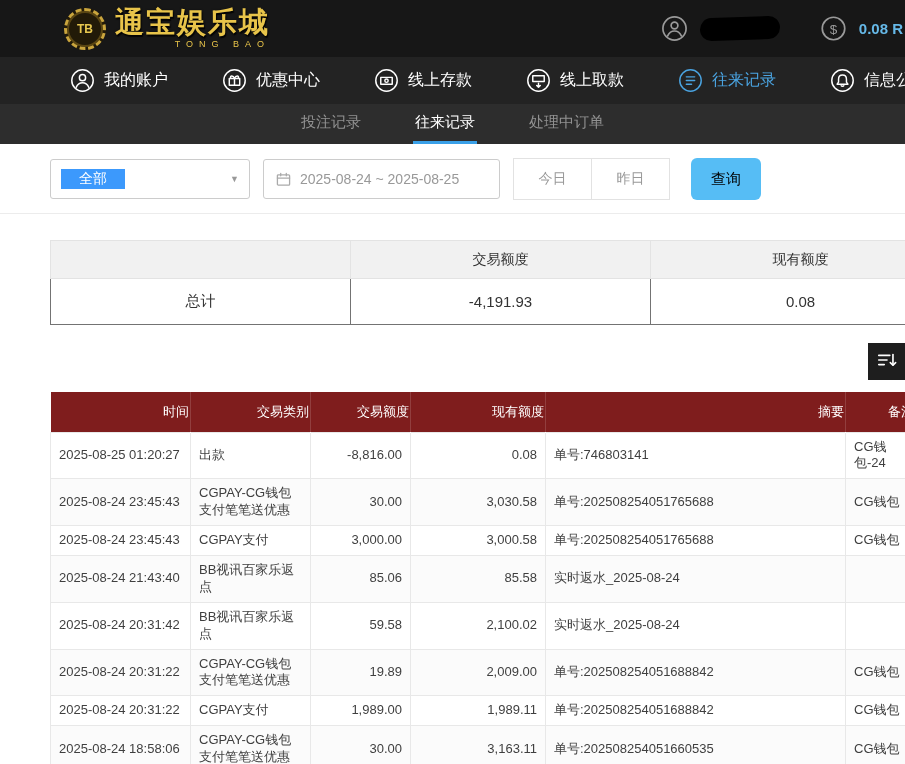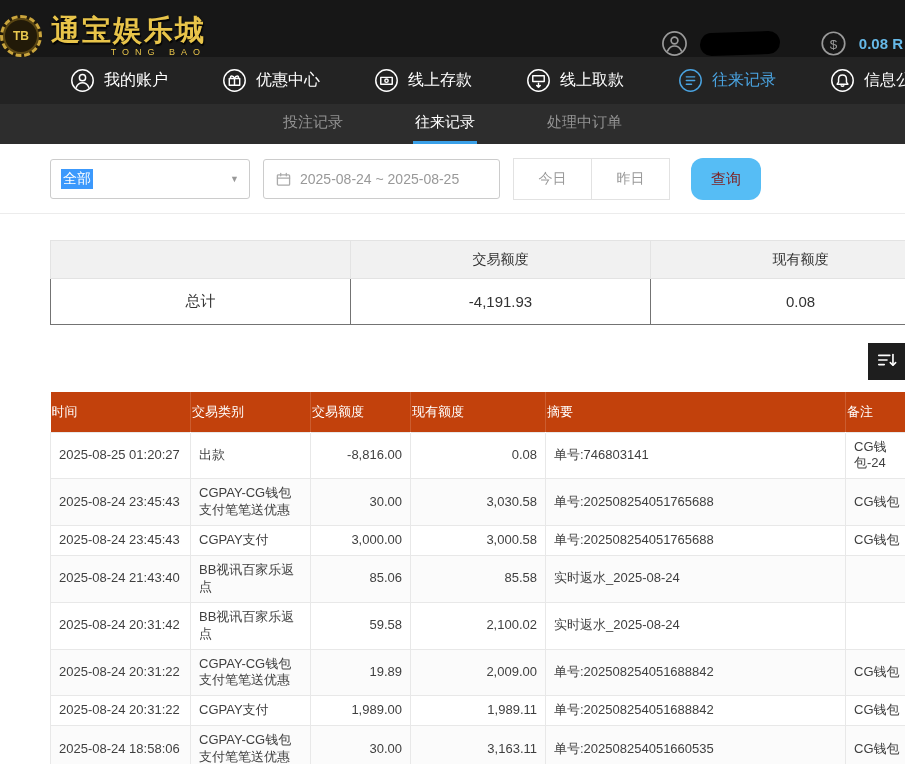--- a/index.html
+++ b/index.html
@@ -3,21 +3,21 @@
 <meta charset="utf-8">
 <style>
   * { box-sizing: border-box; }
   html,body { margin:0; padding:0; }
   body {
     width:905px; height:764px; overflow:hidden; background:#fff;
     font-family:"Liberation Sans", sans-serif; position:relative;
   }
 
   
-  .topbar { height:57px; background:#171717; display:flex; align-items:flex-end; }
+  .topbar { height:57px; background:#171717; display:flex; align-items:center; padding-left:64px; }
   .logo { display:flex; align-items:center; gap:9px; cursor:pointer; }
   .chip {
     width:42px; height:42px; border-radius:50%; background:#221a08;
     border:3px dashed #caa53d; box-shadow:inset 0 0 0 2px #5a4613;
     color:#e8c84f; display:flex; align-items:center; justify-content:center;
     font-weight:bold; font-size:12px;
   }
   .logo-name {
     font-family:"Liberation Serif", serif; font-weight:bold; font-size:29px;
     color:#e8c44a; letter-spacing:2px; line-height:1;
@@ -29,52 +29,52 @@
   .redact { width:80px; height:23px; background:#000; border-radius:12px; transform:rotate(-2deg); margin-right:28px; }
   .balance { color:#66b9e8; font-size:15px; white-space:nowrap;font-weight:bold; }
 
   
   .mainnav { height:47px; background:#232323; display:flex; align-items:center; padding-left:70px; gap:54px; width:905px; overflow:hidden; }
   .nav-item { display:flex; align-items:center; gap:9px; color:#fff; font-size:16px; cursor:pointer; white-space:nowrap; flex:none; }
   .nav-item.active { color:#4aa3e0; }
   .nav-icon svg { width:25px; height:25px; display:block; fill:none; stroke:currentColor; stroke-width:1.4; stroke-linecap:round; stroke-linejoin:round; }
 
   
-  .subnav { height:40px; background:#2d2d2d; display:flex; justify-content:center; gap:68px; }
+  .subnav { height:40px; background:#2d2d2d; display:flex; justify-content:center; gap:50px; }
   .subnav-item { display:flex; align-items:center; color:#929292; font-size:15px; border-bottom:3px solid transparent; padding:0 2px; cursor:pointer; }
   .subnav-item.active { color:#fff; border-bottom-color:#3aa0e8; }
 
   
   .filters { display:flex; align-items:center; margin:14px 0 0 50px; gap:13px; }
   .dropdown { width:200px; height:40px; border:1px solid #ccc; border-radius:3px; background:#fff;
     display:flex; align-items:center; justify-content:space-between; padding:0 10px; cursor:pointer; }
-  .sel { background:#3c99fc; color:#fff; font-size:14px; padding:1px 2px; }
+  .sel { background:#3c99fc; color:#fff; font-size:14px; padding:1px 18px; }
   .caret { font-size:9px; color:#999; }
   .datebox { width:237px; height:40px; border:1px solid #ccc; border-radius:3px; display:flex; align-items:center; gap:9px; padding:12px 12px; color:#999; font-size:14px; cursor:pointer; }
   .cal svg { width:15px; height:15px; display:block; fill:none; stroke:#aaa; stroke-width:1.4; stroke-linecap:round; }
   .quick { display:flex; }
   .qbtn { width:79px; height:42px; background:#fff; border:1px solid #e2e2e2; margin-left:-1px; color:#999; font-size:14px; cursor:pointer; font-family:inherit; }
   .qbtn:first-child { margin-left:0; }
-  .search { width:70px; height:42px; background:#56bdf5; border:none; border-radius:12px; color:#7f1d1d; font-size:15px; margin-left:8px; cursor:pointer; font-family:inherit; }
+  .search { width:70px; height:42px; background:#56bdf5; border:none; border-radius:6px; color:#000000; font-size:15px; margin-left:8px; cursor:pointer; font-family:inherit; }
 
   .divider { border-bottom:1px solid #ececec; margin-top:13px; }
 
   
   .summary { border-collapse:collapse; margin:26px 0 0 50px; width:900px; table-layout:fixed; }
   .summary th { background:#f1f1f1; height:38px; font-weight:normal; font-size:14px; color:#333; border:1px solid #e3e3e3; text-align:center; }
   .summary td { height:46px; text-align:center; font-size:15px; color:#333; border:1px solid #737373; background:#fff; }
 
   
   .sortrow { display:flex; justify-content:flex-end; margin-top:18px; }
   .sortbtn { width:37px; height:37px; background:#1e1e1e; border:none; display:flex; align-items:center; justify-content:center; padding:0; cursor:pointer; }
   .sortbtn svg { width:22px; height:22px; fill:none; stroke:#fff; stroke-width:1.8; stroke-linecap:round; stroke-linejoin:round; }
 
   
   .records { border-collapse:collapse; margin:12px 0 0 50px; width:865px; table-layout:fixed; font-size:13px; }
-  .records th { background:#c2410c; color:#fff; font-weight:normal; height:40px; font-size:13px; text-align:left; border-right:1px solid rgba(255,255,255,.15); }
+  .records th { background:#7f1d1d; color:#fff; font-weight:normal; height:40px; font-size:13px; text-align:right; border-right:1px solid rgba(255,255,255,.15); }
   .records td { border:1px solid #e8e8e8; padding:6px 8px; color:#3f3f3f; line-height:1.3; background:#fff; }
   .records tbody tr:nth-child(even) td { background:#fbfbfb; }
   .records td.al { text-align:left; padding-left:8px; }
   .records td.ar { text-align:right; padding-right:8px; }
   .records td.c0 { white-space:nowrap; }
 </style>
 </head>
 <body>
 
 <div class="page">

